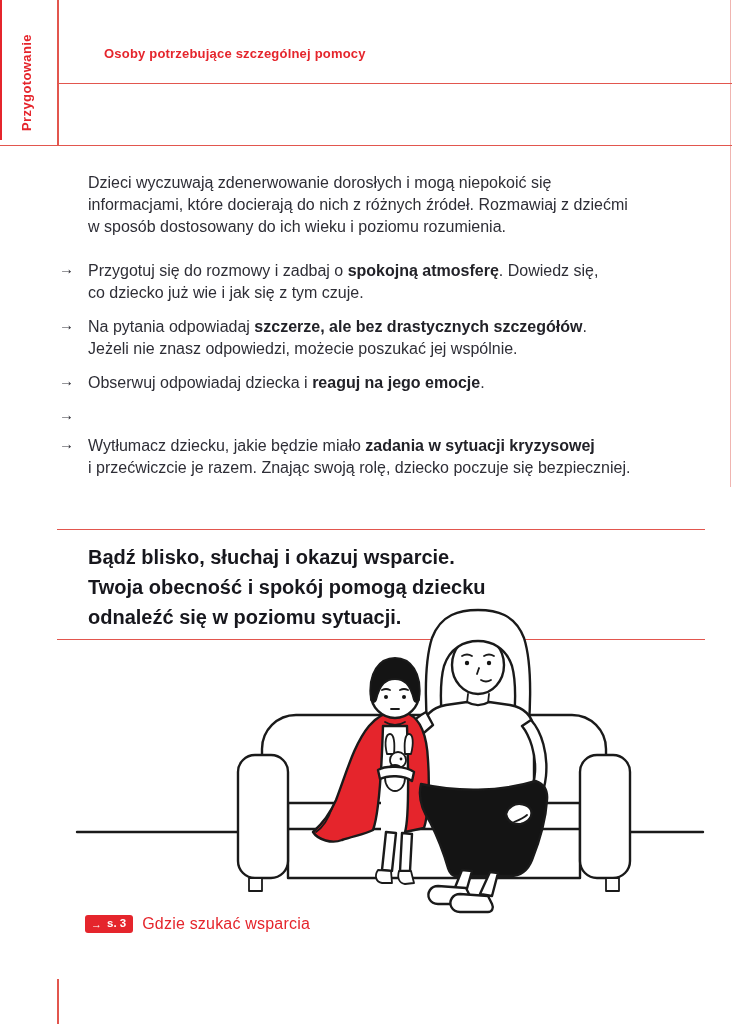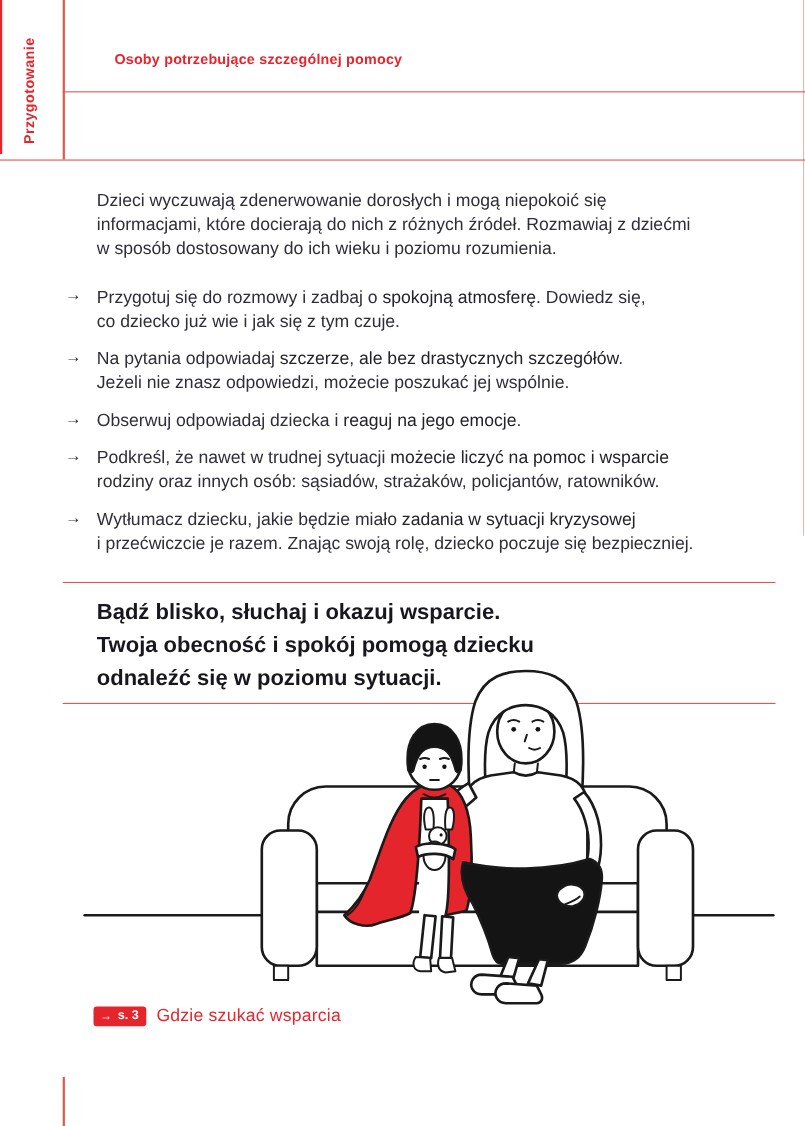--- a/index.html
+++ b/index.html
@@ -38,21 +38,21 @@
     font-family:"DejaVu Serif","Liberation Serif",serif;
     font-size:29px;font-weight:bold;letter-spacing:-.3px;color:var(--title-ink);line-height:40px;}
 
   .intro{position:absolute;left:88px;top:172px;width:640px;
     font-size:16px;line-height:22px;color:var(--ink);white-space:pre-line;}
 
   .bullet-list{position:absolute;left:59px;top:260px;width:660px;}
   .bullet{display:flex;margin-bottom:12px;}
   .bullet .marker{flex:none;width:29px;font-size:15px;color:var(--ink);padding-top:0;}
   .bullet-text{font-size:16px;line-height:22px;color:var(--ink);white-space:pre-line;}
-  .bullet-text strong{font-weight:normal;color:#222228;}
+  .bullet-text strong{font-weight:bold;color:#222228;}
 
   .callout-text{position:absolute;left:88px;top:542px;width:560px;
     font-size:20px;font-weight:bold;line-height:30px;color:var(--ink-strong);z-index:2;}
 
   .illustration{position:absolute;left:70px;top:608px;width:640px;height:312px;z-index:5;pointer-events:none;}
   .illustration .st{stroke:#1a1a1a;stroke-width:2.4;fill:#fff;stroke-linecap:round;stroke-linejoin:round;}
   .illustration .thin{stroke-width:1.8;}
   .illustration .ink{fill:#141414;}
   .illustration .red{fill:var(--accent-red);}
   .illustration .nofill{fill:none;}
@@ -96,22 +96,20 @@
         <span class="marker">→</span>
         <p class="bullet-text"><span>Na pytania odpowiadaj </span><strong>szczerze, ale bez drastycznych szczegółów</strong><span>.
 Jeżeli nie znasz odpowiedzi, możecie poszukać jej wspólnie.</span></p>
       </div>
       <div class="bullet">
         <span class="marker">→</span>
         <p class="bullet-text"><span>Obserwuj odpowiadaj dziecka i </span><strong>reaguj na jego emocje</strong><span>.</span></p>
       </div>
       <div class="bullet">
         <span class="marker">→</span>
-        <p class="bullet-text"><span>Podkreśl, że nawet w trudnej sytuacji </span><strong>możecie liczyć na pomoc i wsparcie</strong><span>
-rodziny oraz innych osób: sąsiadów, strażaków, policjantów, ratowników.</span></p>
       </div>
       <div class="bullet">
         <span class="marker">→</span>
         <p class="bullet-text"><span>Wytłumacz dziecku, jakie będzie miało </span><strong>zadania w sytuacji kryzysowej</strong><span>
 i przećwiczcie je razem. Znając swoją rolę, dziecko poczuje się bezpieczniej.</span></p>
       </div>
     </div>
 
   <div class="hline hline-callout-top"></div>
   <div class="callout-text">

